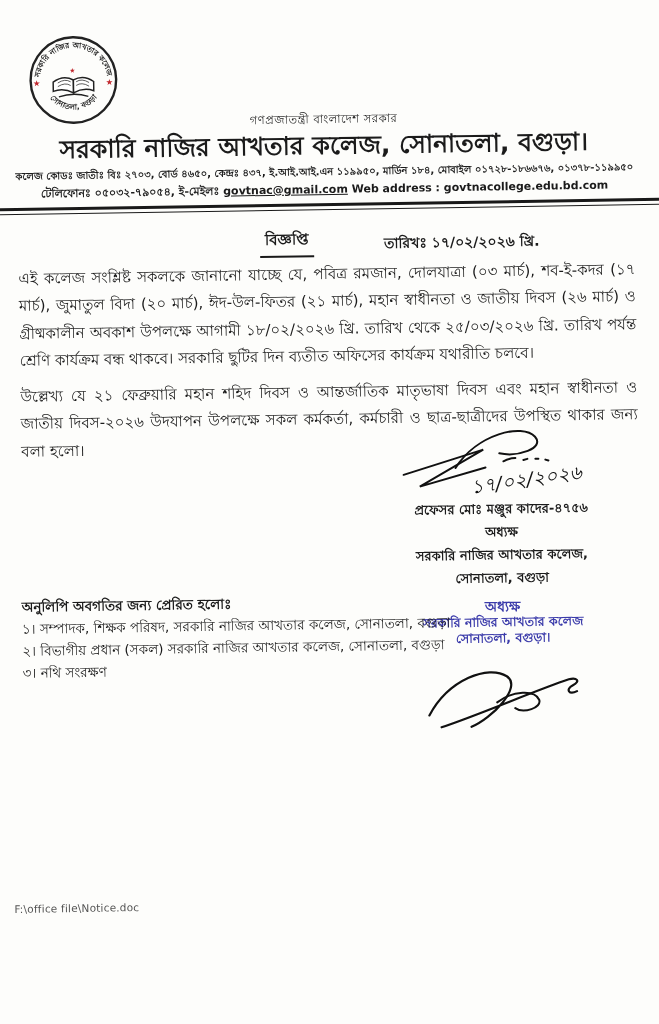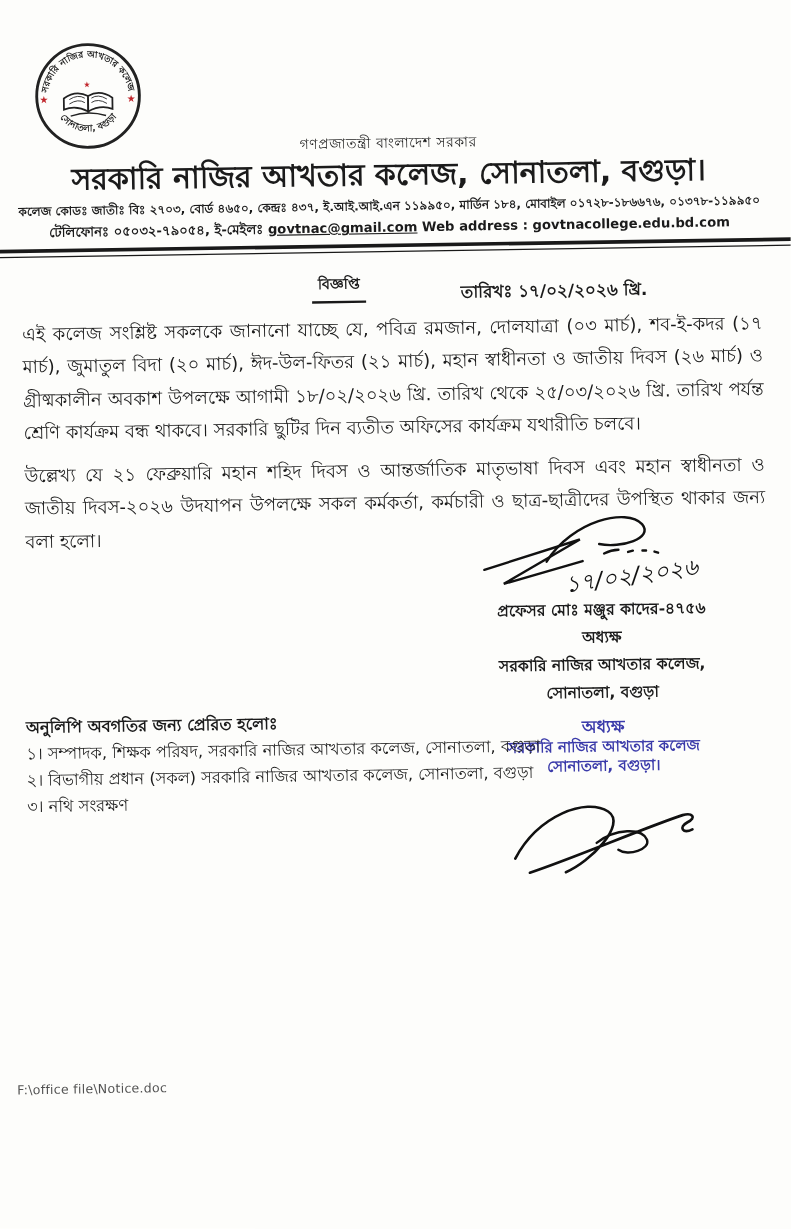--- a/index.html
+++ b/index.html
@@ -17,21 +17,21 @@
   .seal{left:34px;top:30px;width:92px;height:92px;}
   .gov-line{left:0;right:0;top:111px;font-size:11.5px;letter-spacing:.5px;}
   .college-name{left:0;right:0;top:126px;font-size:25px;font-weight:bold;}
   .codes-line{left:0;right:0;top:164px;font-size:10px;font-weight:600;}
   .contact-line{left:0;right:0;top:181px;font-size:11px;font-weight:600;}
   .email-link{text-decoration:underline;}
   .rule-thick{left:-10px;right:-10px;top:203px;border-top:3px solid #191919;height:0;}
   .rule-thin{left:-10px;right:-10px;top:209px;border-top:1.5px solid #191919;height:0;}
 
   
-  .notice-title{left:264px;top:227px;font-size:12px;font-weight:bold;border-bottom:2.2px solid #191919;padding:0 5px 3px;}
+  .notice-title{left:264px;top:227px;font-size:15px;font-weight:bold;border-bottom:2.2px solid #191919;padding:0 5px 3px;}
   .notice-date{left:388px;top:233px;font-size:14px;font-weight:600;}
 
   
   .para{left:22px;right:20px;font-size:15px;line-height:1.82;text-align:justify;}
   .para1{top:261px;}
   .para2{top:379px;}
 
   
   .sig-block{left:366px;top:430px;width:270px;text-align:center;}
   .sig-svg{display:block;margin:0 auto -4px;}

